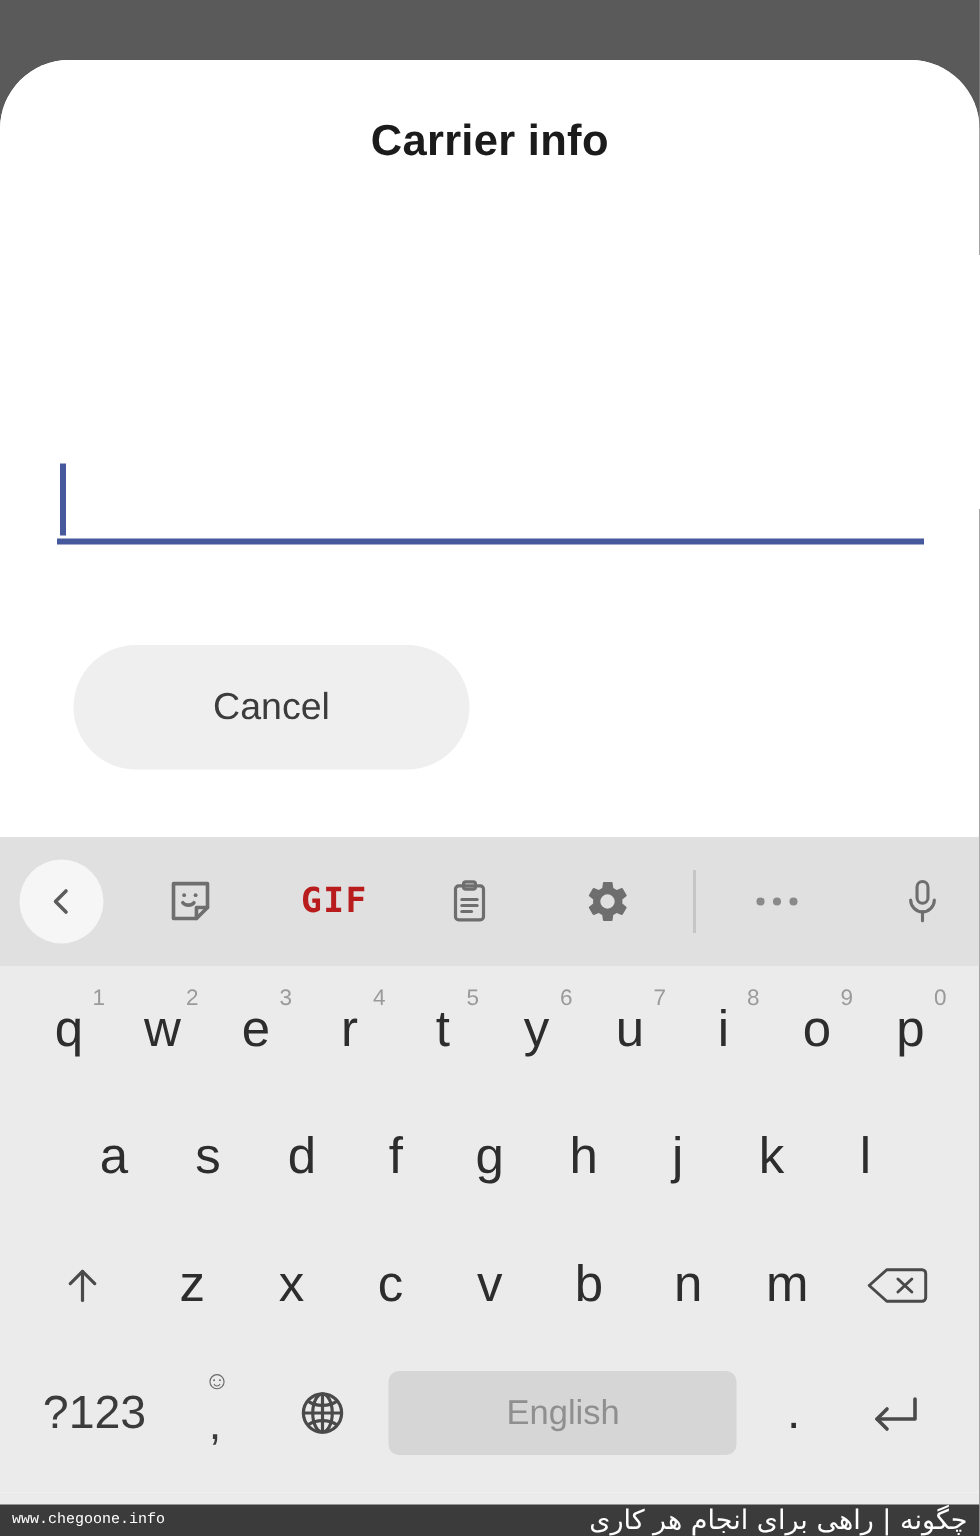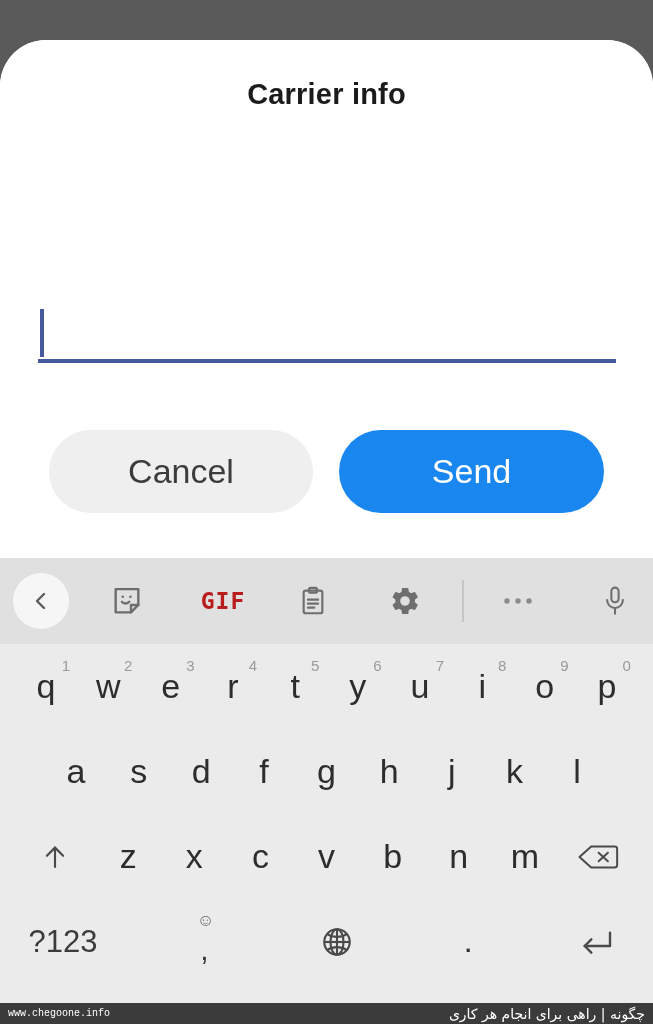--- a/index.html
+++ b/index.html
@@ -109,21 +109,21 @@
     position: absolute;
     left: 0; top: 390px;
     width: 653px;
     height: 86px;
   }
   .btn {
     position: absolute;
     height: 83px;
     border: none;
     border-radius: 42px;
-    font-size: 34px;
+    font-size: 25px;
     font-family: "Liberation Sans", sans-serif;
     cursor: pointer;
     display: flex;
     align-items: center;
     justify-content: center;
   }
   .btn-cancel {
     left: 49px;
     width: 264px;
     background: #efefef;
@@ -282,21 +282,21 @@
     justify-content: space-between;
     padding: 0 8px;
   }
   .footer-left {
     color: #ffffff;
     font-size: 10px;
     font-family: Liberation Mono, monospace;
   }
   .footer-right {
     color: #ffffff;
-    font-size: 14px;
+    font-size: 18px;
     direction: rtl;
     font-family: "DejaVu Sans", sans-serif;
   }
 
   svg { display: block; }
 </style>
 </head>
 <body>
 
 <div id="screen">
@@ -309,21 +309,20 @@
 
 
       <div class="field-wrap">
         <div class="field-caret"></div>
         <input class="field-input" type="text" placeholder="" style="">
         <div class="field-underline"></div>
       </div>
 
       <div class="btn-row">
         <button class="btn btn-cancel">Cancel</button>
-        <button class="btn btn-send">Send</button>
       </div>
 
     </div>
 
     <div class="keyboard">
 
       <div class="kb-toolbar">
 
         <div class="tb-item tb-back">
           <svg width="24" height="24" viewBox="0 0 24 24" fill="none" stroke="#5c5c5c" stroke-width="2.4" stroke-linecap="round" stroke-linejoin="round">
@@ -471,20 +470,21 @@
             <svg width="34" height="34" viewBox="0 0 24 24" fill="none" stroke="#4a4a4a" stroke-width="1.5">
               <circle cx="12" cy="12" r="9"></circle>
               <line x1="3" y1="12" x2="21" y2="12"></line>
               <line x1="12" y1="3" x2="12" y2="21"></line>
               <ellipse cx="12" cy="12" rx="4.6" ry="9"></ellipse>
               <path d="M5.2 6.4c1.8 1.3 4.2 2 6.8 2s5-.7 6.8-2"></path>
               <path d="M5.2 17.6c1.8-1.3 4.2-2 6.8-2s5 .7 6.8 2"></path>
             </svg>
           </div>
 
+          <div class="key key-space">English</div>
 
           <div class="key key-period">.</div>
 
           <div class="key key-enter">
             <svg width="38" height="32" viewBox="0 0 28 24" fill="none" stroke="#4a4a4a" stroke-width="1.8" stroke-linecap="round" stroke-linejoin="round">
               <polyline points="7.5 10 2.5 15 7.5 20"></polyline>
               <path d="M2.5 15h19V5"></path>
             </svg>
           </div>
         </div>

